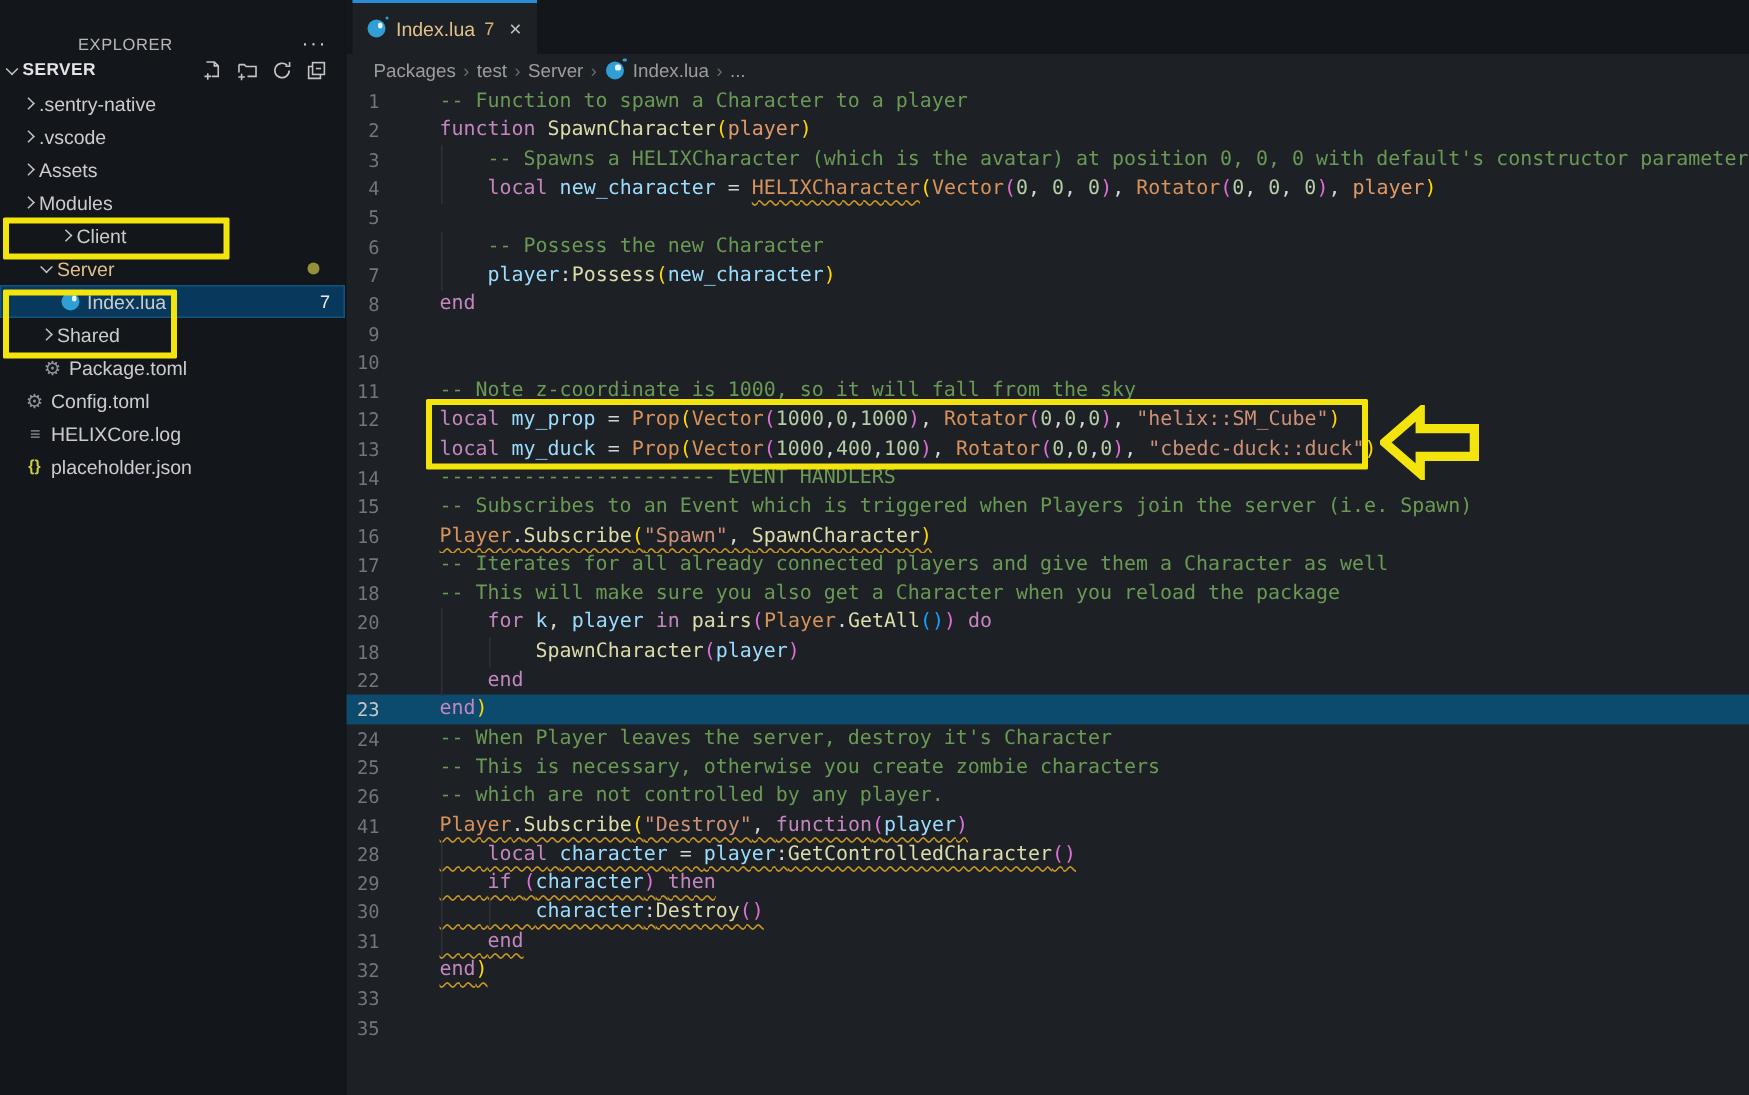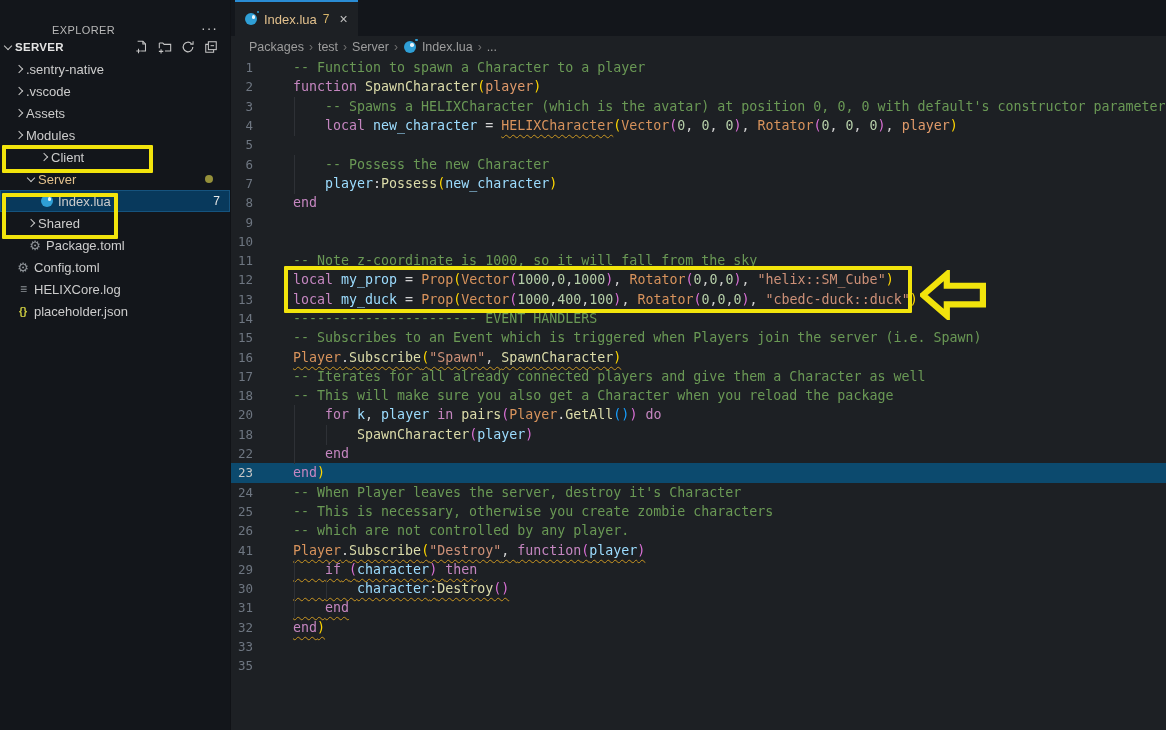--- a/index.html
+++ b/index.html
@@ -293,20 +293,24 @@
         </div>
         <div class="line">
           <span class="ln">26</span>
           <span class="code"><span class="cm">-- which are not controlled by any player.</span></span>
         </div>
         <div class="line">
           <span class="ln">41</span>
           <span class="code wavy"><span class="gl">Player</span><span class="pn">.</span><span class="fn">Subscribe</span><span class="b1">(</span><span class="str">"Destroy"</span><span class="pn">, </span><span class="kw">function</span><span class="b2">(</span><span class="var">player</span><span class="b2">)</span></span>
         </div>
         <div class="line">
+          <span class="ln">28</span>
+          <span class="code wavy"><span class="ws">    </span><span class="kw">local</span><span class="pn"> </span><span class="var">character</span><span class="pn"> = </span><span class="var">player</span><span class="pn">:</span><span class="fn">GetControlledCharacter</span><span class="b2">()</span></span>
+        </div>
+        <div class="line">
           <span class="ln">29</span>
           <span class="code wavy"><span class="ws">    </span><span class="kw">if</span><span class="pn"> </span><span class="b2">(</span><span class="var">character</span><span class="b2">)</span><span class="pn"> </span><span class="kw">then</span></span>
         </div>
         <div class="line">
           <span class="ln">30</span>
           <span class="code wavy"><span class="ws">    </span><span class="ws">    </span><span class="var">character</span><span class="pn">:</span><span class="fn">Destroy</span><span class="b2">()</span></span>
         </div>
         <div class="line">
           <span class="ln">31</span>
           <span class="code wavy"><span class="ws">    </span><span class="kw">end</span></span>

